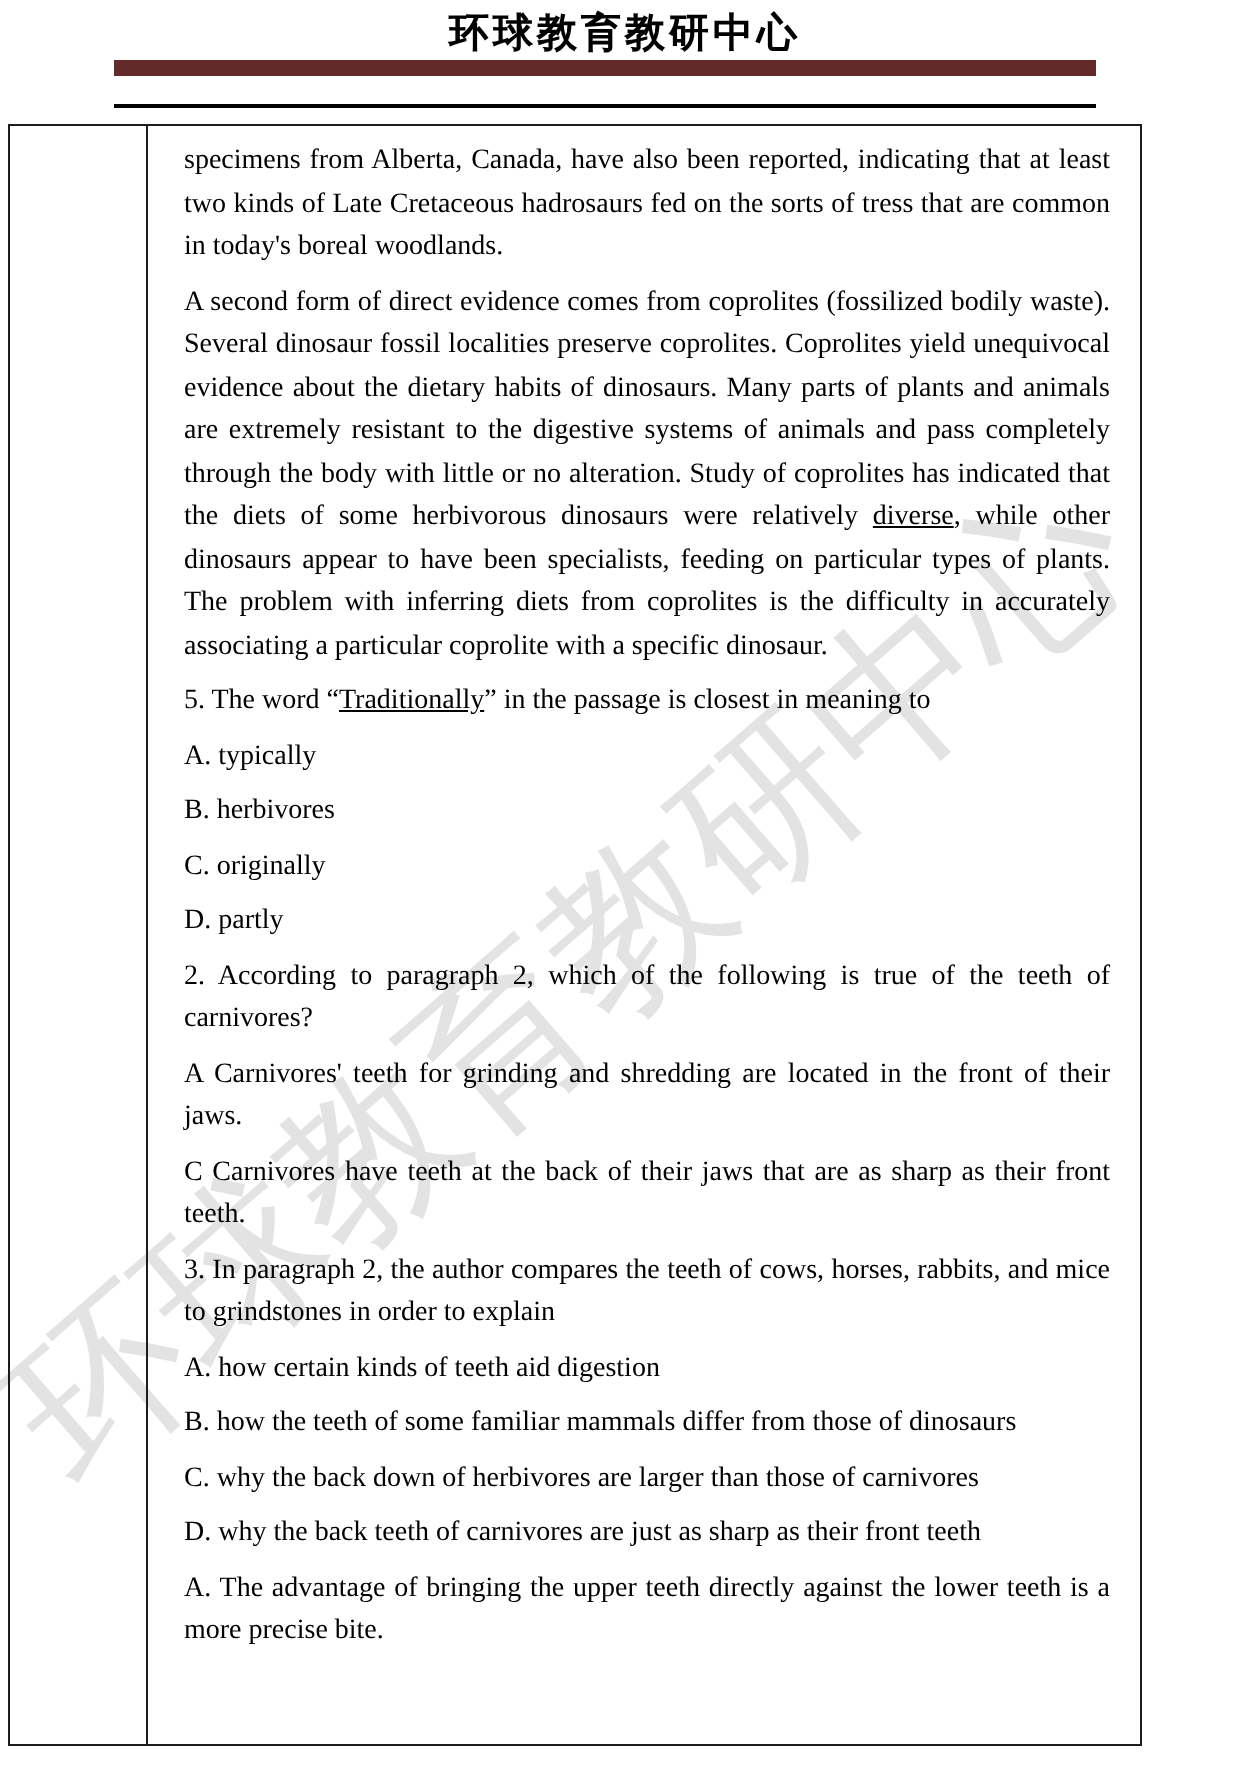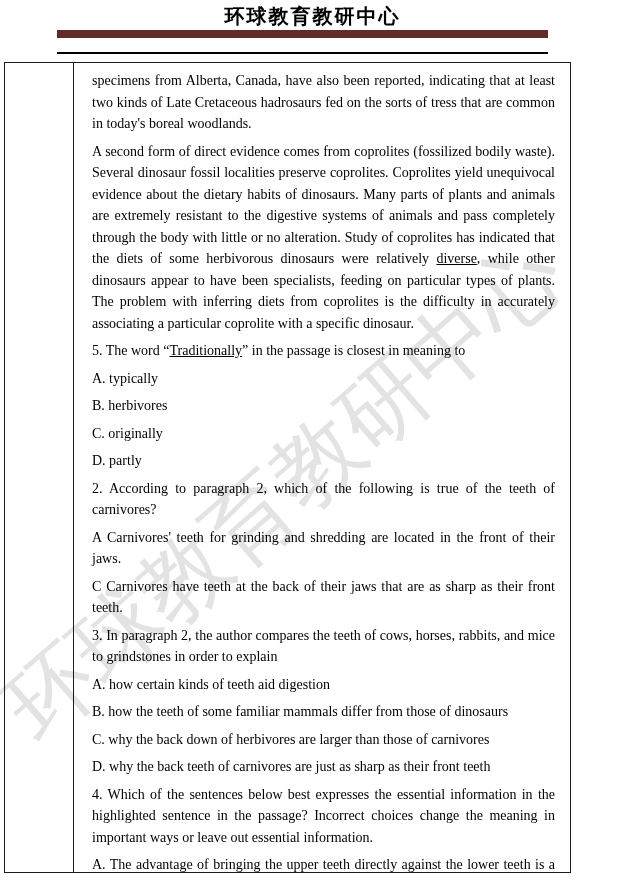--- a/index.html
+++ b/index.html
@@ -118,16 +118,15 @@
       <p class="block"><span>C. originally</span></p>
       <p class="block"><span>D. partly</span></p>
       <p class="block"><span>2. According to paragraph 2, which of the following is true of the teeth of carnivores?</span></p>
       <p class="block"><span>A Carnivores' teeth for grinding and shredding are located in the front of their jaws.</span></p>
       <p class="block"><span>C Carnivores have teeth at the back of their jaws that are as sharp as their front teeth.</span></p>
       <p class="block"><span>3. In paragraph 2, the author compares the teeth of cows, horses, rabbits, and mice to grindstones in order to explain</span></p>
       <p class="block"><span>A. how certain kinds of teeth aid digestion</span></p>
       <p class="block"><span>B. how the teeth of some familiar mammals differ from those of dinosaurs</span></p>
       <p class="block"><span>C. why the back down of herbivores are larger than those of carnivores</span></p>
       <p class="block"><span>D. why the back teeth of carnivores are just as sharp as their front teeth</span></p>
-      <p class="block"><span>4. Which of the sentences below best expresses the essential information in the highlighted sentence in the passage? Incorrect choices change the meaning in important ways or leave out essential information.</span></p>
       <p class="block"><span>A. The advantage of bringing the upper teeth directly against the lower teeth is a more precise bite.</span></p>
     </div>
 </div>
 
 </body></html>

